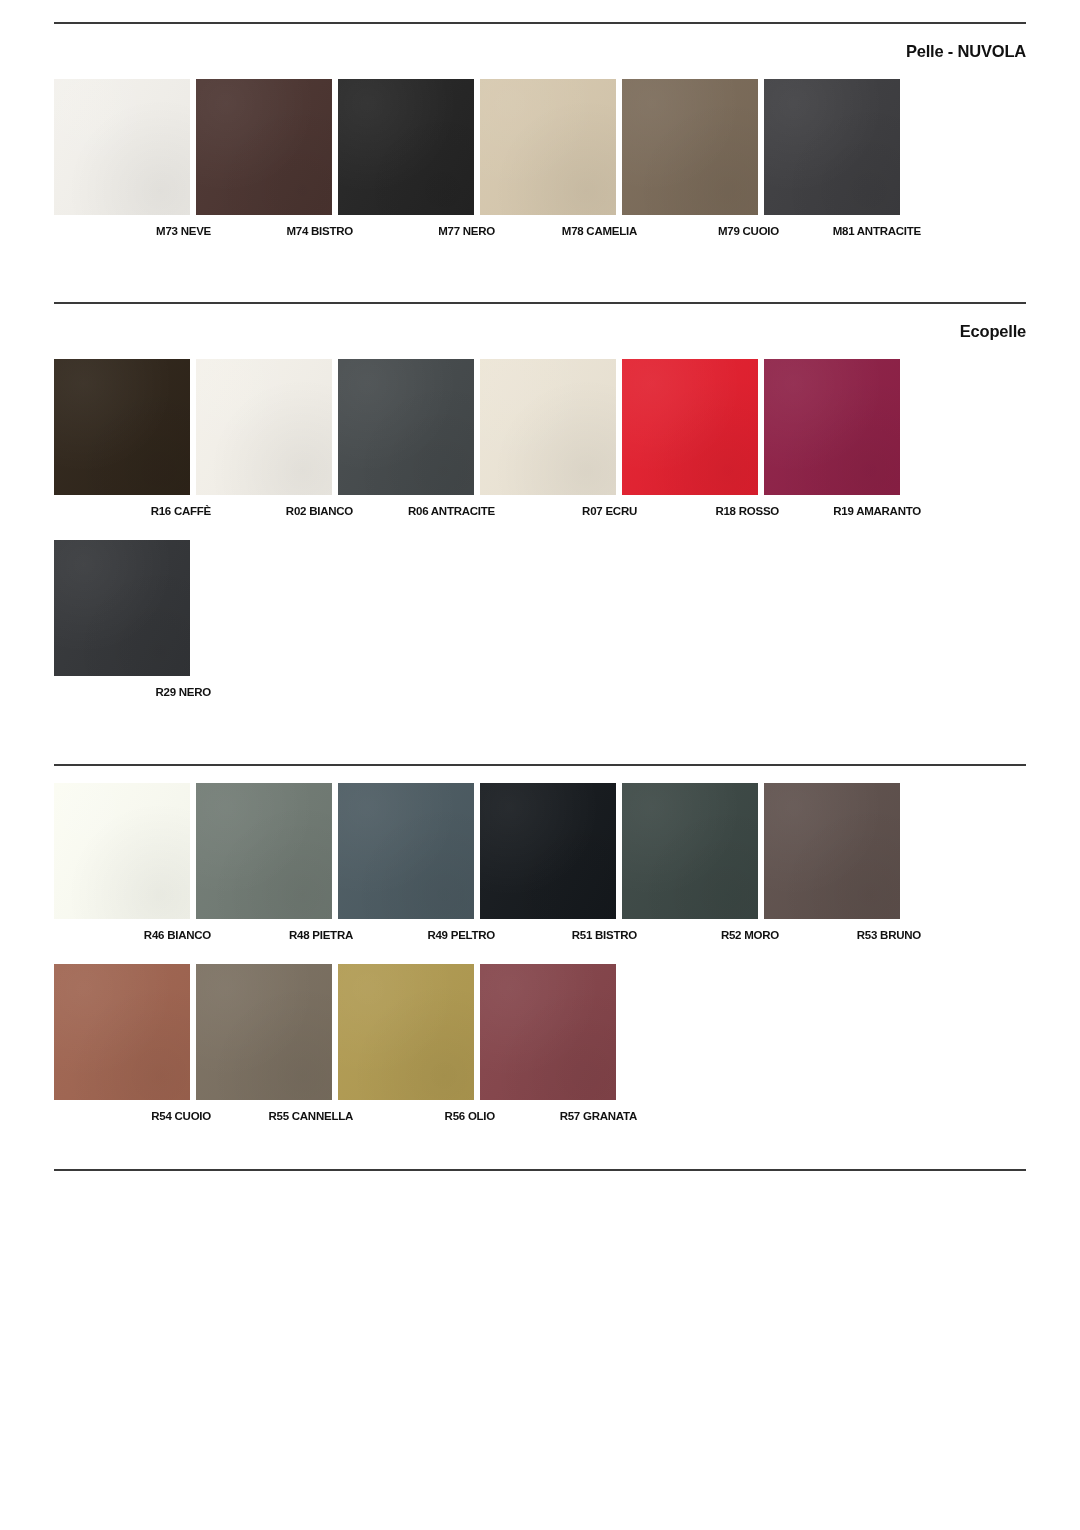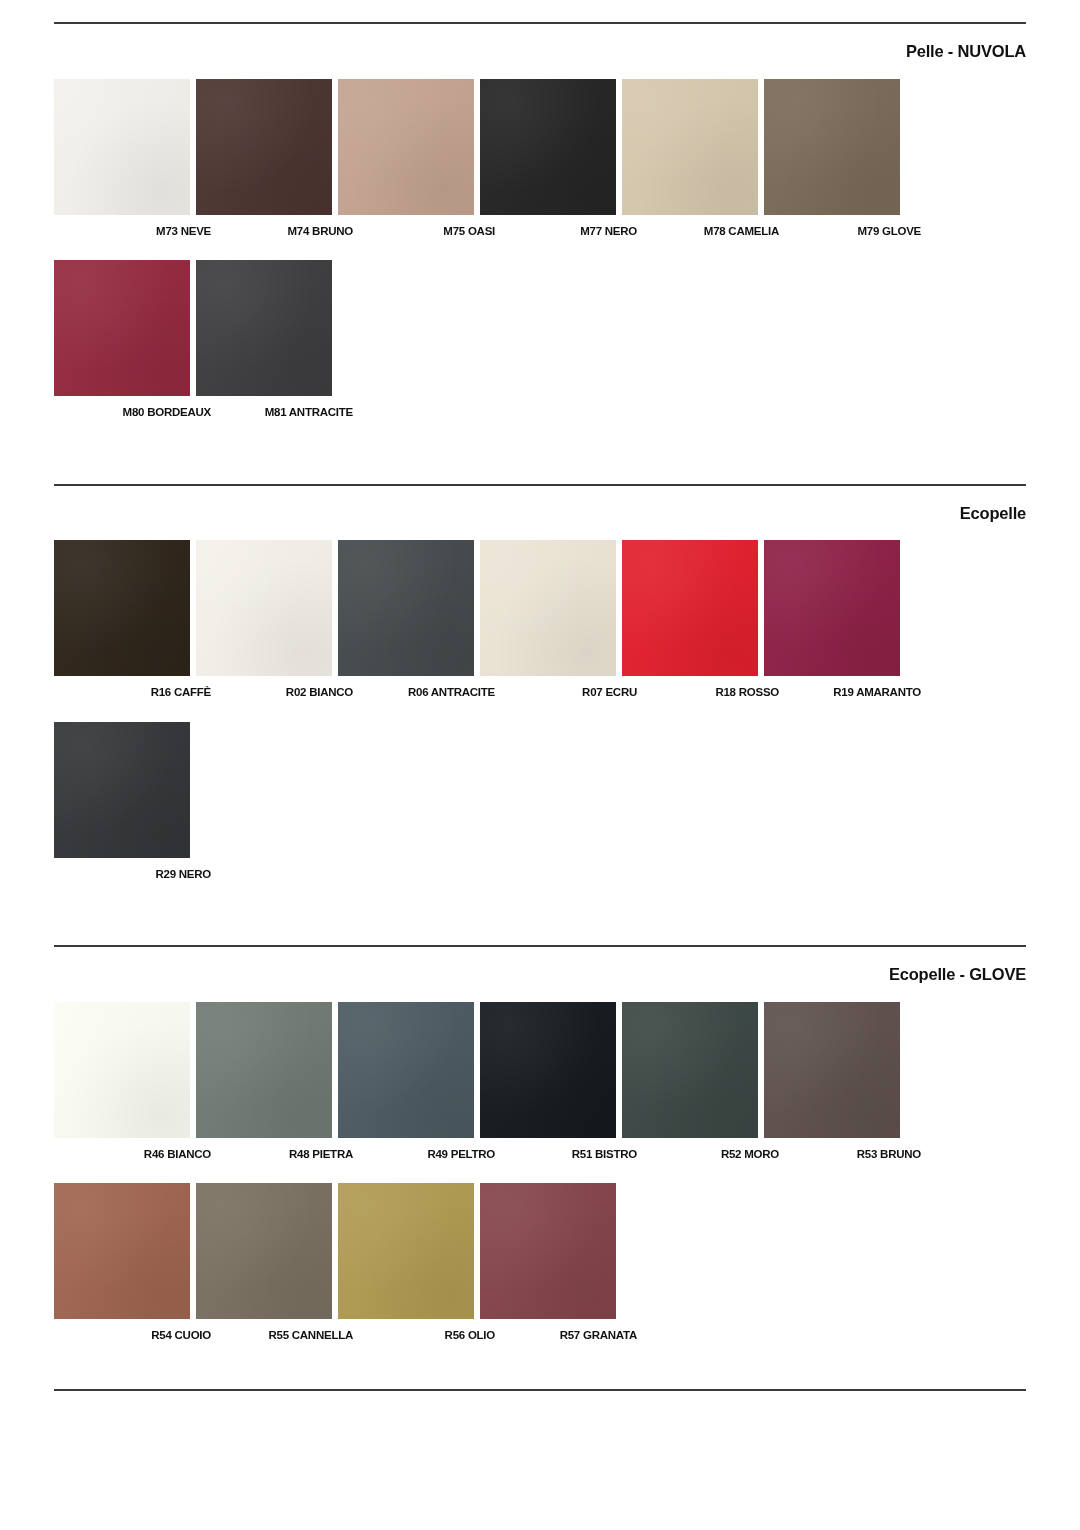--- a/index.html
+++ b/index.html
@@ -109,41 +109,33 @@
       <div class="section">
         <div class="section-rule"></div>
         <h2 class="section-title">Pelle - NUVOLA</h2>
         <div class="swatch-grid">
           <div class="swatch-cell">
             <div class="swatch-chip" style="background-color: rgb(243, 241, 236);"></div>
             <div class="swatch-label">M73 NEVE</div>
           </div>
           <div class="swatch-cell">
             <div class="swatch-chip" style="background-color: rgb(75, 52, 48);"></div>
-            <div class="swatch-label">M74 BRUNO</div>
-          </div>
-          <div class="swatch-cell">
-            <div class="swatch-chip" style="background-color: rgb(196, 163, 145);"></div>
-            <div class="swatch-label">M75 OASI</div>
+            <div class="swatch-label">M74 BISTRO</div>
           </div>
           <div class="swatch-cell">
             <div class="swatch-chip" style="background-color: rgb(36, 36, 36);"></div>
             <div class="swatch-label">M77 NERO</div>
           </div>
           <div class="swatch-cell">
             <div class="swatch-chip" style="background-color: rgb(214, 200, 174);"></div>
             <div class="swatch-label">M78 CAMELIA</div>
           </div>
           <div class="swatch-cell">
             <div class="swatch-chip" style="background-color: rgb(122, 106, 88);"></div>
-            <div class="swatch-label">M79 GLOVE</div>
-          </div>
-          <div class="swatch-cell">
-            <div class="swatch-chip" style="background-color: rgb(147, 41, 62);"></div>
-            <div class="swatch-label">M80 BORDEAUX</div>
+            <div class="swatch-label">M79 CUOIO</div>
           </div>
           <div class="swatch-cell">
             <div class="swatch-chip" style="background-color: rgb(61, 61, 64);"></div>
             <div class="swatch-label">M81 ANTRACITE</div>
           </div>
         </div>
       </div>
       <div class="section">
         <div class="section-rule"></div>
         <h2 class="section-title">Ecopelle</h2>
@@ -173,21 +165,20 @@
             <div class="swatch-label">R19 AMARANTO</div>
           </div>
           <div class="swatch-cell">
             <div class="swatch-chip" style="background-color: rgb(51, 53, 56);"></div>
             <div class="swatch-label">R29 NERO</div>
           </div>
         </div>
       </div>
       <div class="section">
         <div class="section-rule"></div>
-        <h2 class="section-title">Ecopelle - GLOVE</h2>
         <div class="swatch-grid">
           <div class="swatch-cell">
             <div class="swatch-chip" style="background-color: rgb(251, 252, 243);"></div>
             <div class="swatch-label">R46 BIANCO</div>
           </div>
           <div class="swatch-cell">
             <div class="swatch-chip" style="background-color: rgb(112, 122, 115);"></div>
             <div class="swatch-label">R48 PIETRA</div>
           </div>
           <div class="swatch-cell">

